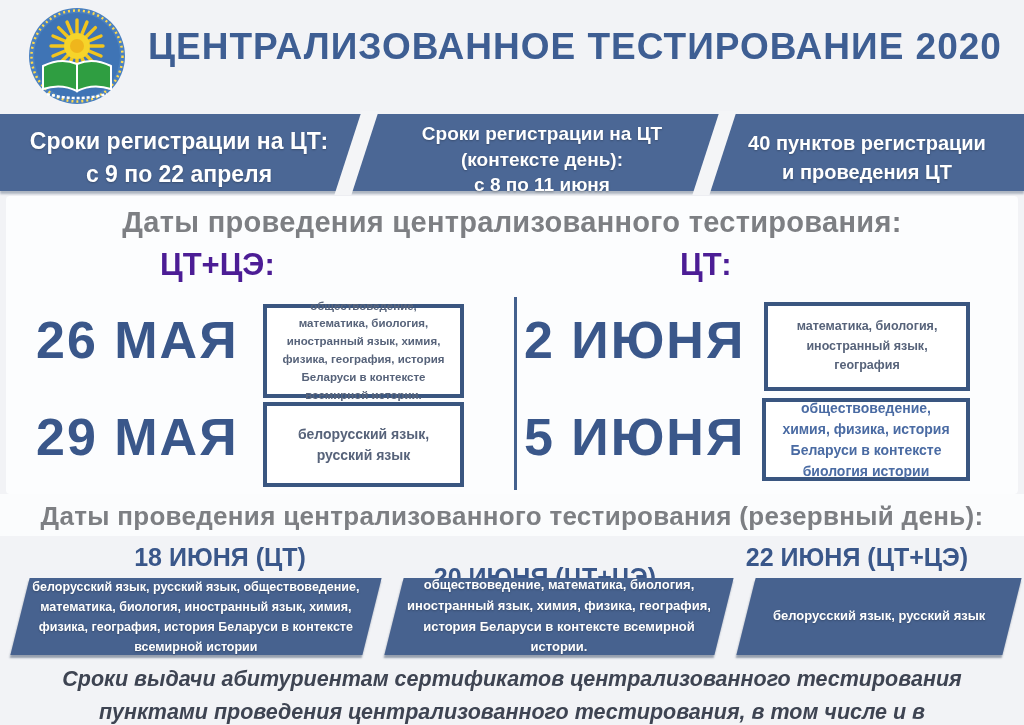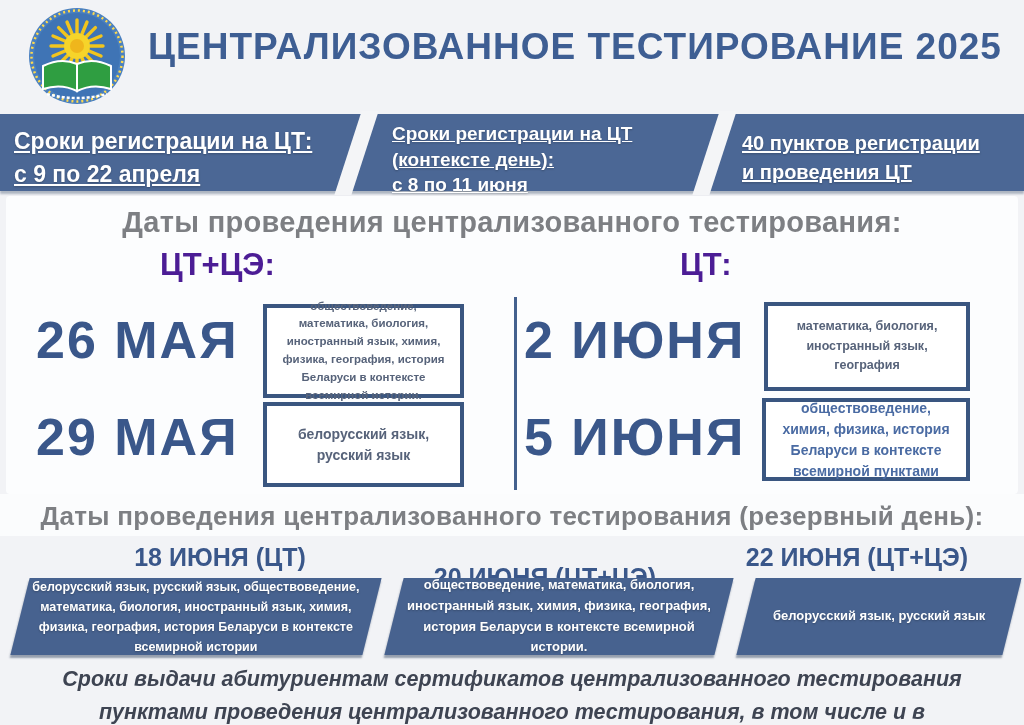--- a/index.html
+++ b/index.html
@@ -25,23 +25,22 @@
     background:#4b6795;
     box-shadow:0 3px 2px rgba(45,65,95,.35);
   }
   .band-slash{
     position:absolute;top:-3px;width:17px;height:84px;
     background:#f4f5f7;transform:skewX(-18deg);
   }
   .slash-1{left:348px;}
   .slash-2{left:706px;}
   .band-item{
-    position:absolute;color:#ffffff;font-weight:bold;
+    position:absolute;color:#ffffff;font-weight:bold;text-align:center;
     text-shadow:0 1px 2px rgba(0,0,0,.25);
-    text-decoration:underline;
   }
   .band-item span{display:block;}
   .band-item.i1{left:14px;width:330px;top:11px;font-size:23px;line-height:1.45;}
   .band-item.i2{left:392px;width:300px;top:7px;font-size:19px;line-height:1.35;}
   .band-item.i3{left:742px;width:250px;top:15px;font-size:20px;line-height:1.45;}
 
   
   .main-panel{left:6px;top:196px;width:1012px;height:298px;background:#fcfdfe;border-radius:4px;}
   .panel2{left:0;top:494px;width:1024px;height:42px;background:#fbfcfd;}
   .section-heading{
@@ -140,21 +139,21 @@
     </g>
     <circle cx="50" cy="40" r="13" fill="#f6d42a"></circle>
     <circle cx="50" cy="40" r="7" fill="#efb61c"></circle>
     <path d="M16,60 Q34,51 50,58 L50,85 Q34,77 16,83 Z" fill="#2f9e41" stroke="#ffffff" stroke-width="2"></path>
     <path d="M84,60 Q66,51 50,58 L50,85 Q66,77 84,83 Z" fill="#2f9e41" stroke="#ffffff" stroke-width="2"></path>
     <line x1="50" y1="58" x2="50" y2="85" stroke="#ffffff" stroke-width="2"></line>
     <path d="M20,88 Q50,96 80,88" fill="none" stroke="#ffffff" stroke-width="2.5" stroke-dasharray="3 2"></path>
   </svg>
 </div>
 
-<div class="abs title">ЦЕНТРАЛИЗОВАННОЕ ТЕСТИРОВАНИЕ 2025</div>
+<div class="abs title">ЦЕНТРАЛИЗОВАННОЕ ТЕСТИРОВАНИЕ 2020</div>
 
 <div class="abs band">
   <div class="band-slash slash-1"></div>
   <div class="band-slash slash-2"></div>
   <div class="band-item i1">
     <span>Сроки регистрации на ЦТ:</span>
     <span>с 9 по 22 апреля</span>
   </div>
   <div class="band-item i2">
     <span>Сроки регистрации на ЦТ</span>
@@ -180,21 +179,21 @@
 
 <div class="abs big-date d2">29 МАЯ</div>
 <div class="abs subj-box b2">белорусский язык, русский язык</div>
 
 <div class="abs v-divider"></div>
 
 <div class="abs big-date d3">2 ИЮНЯ</div>
 <div class="abs subj-box b3">математика, биология, иностранный язык, география</div>
 
 <div class="abs big-date d4">5 ИЮНЯ</div>
-<div class="abs subj-box b4">обществоведение, химия, физика, история Беларуси в контексте всемирной пунктами</div>
+<div class="abs subj-box b4">обществоведение, химия, физика, история Беларуси в контексте биология истории</div>
 
 <div class="abs section-heading h-reserve">Даты проведения централизованного тестирования (резервный день):</div>
 
 <div class="abs r-date rd-1">18 ИЮНЯ (ЦТ)</div>
 <div class="abs r-date rd-2">20 ИЮНЯ (ЦТ+ЦЭ)</div>
 <div class="abs r-date rd-3">22 ИЮНЯ (ЦТ+ЦЭ)</div>
 
 <div class="abs r-box rb-1">
   <div class="r-text">белорусский язык, русский язык, обществоведение, математика, биология, иностранный язык, химия, физика, география, история Беларуси в контексте всемирной истории</div>
 </div>

